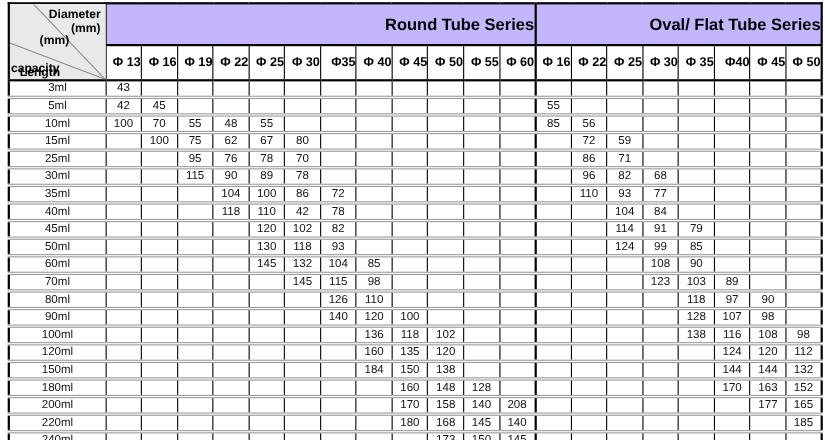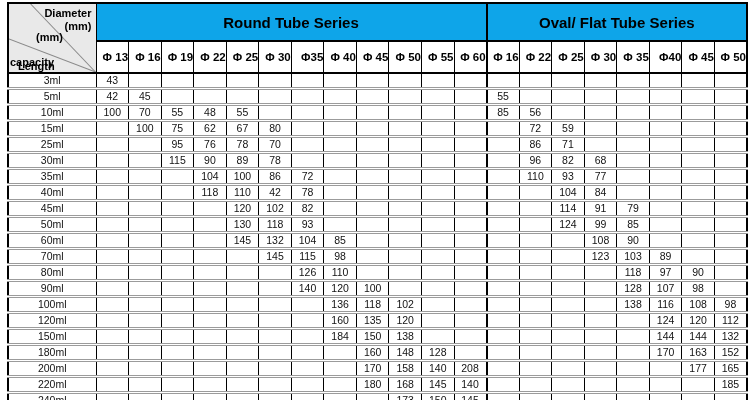--- a/index.html
+++ b/index.html
@@ -16,25 +16,25 @@
     border-collapse: collapse;
     table-layout: fixed;
     background: #fff;
     border: 2px solid #000;
   }
   col.col-label { width: 88px; }
   th, td { padding: 0; margin: 0; }
   
   tr.series-row th.series {
     height: 36px;
-    background: #0ea5e9;
+    background: #c4b5fd;
     font-weight: bold;
     font-size: 15px;
     color: #000;
-    text-align: center;
+    text-align: right;
     vertical-align: middle;
     border-left: 1px solid #000;
     border-bottom: 2px solid #000;
   }
   th.sec-start { border-left: 2px solid #000 !important; }
   td.sec-start { border-left: 2px solid #000 !important; }
   
   th.corner {
     position: relative;
     background: #e9e9e9;

